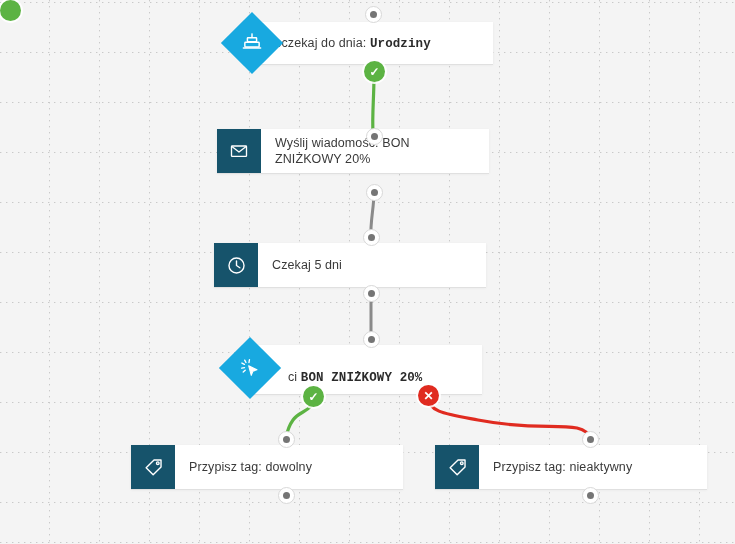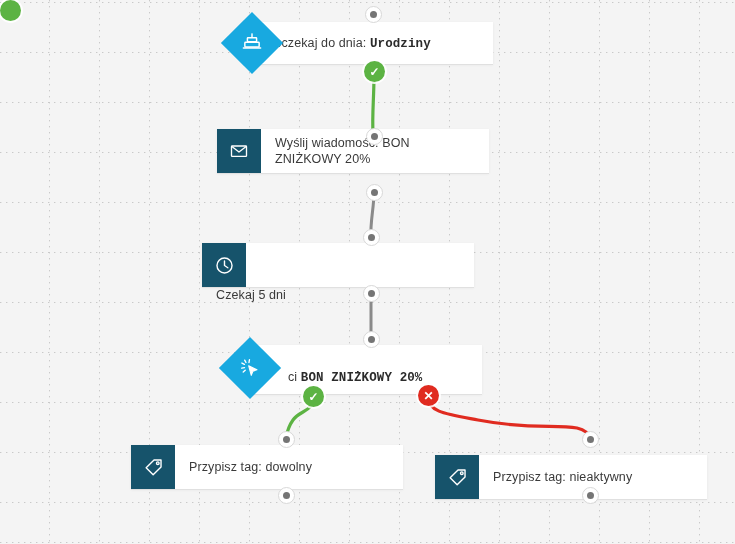--- a/index.html
+++ b/index.html
@@ -234,21 +234,21 @@
         </svg>
       </span>
     </div>
     <div class="node-body">
       <span class="node-label">Wyślij wiadomość: BON ZNIŻKOWY 20%</span>
     </div>
   </div>
   <div class="dot" style="left:366px; top:128px;"></div>
   <div class="dot" style="left:366px; top:184px;"></div>
 
-  <div class="node" style="left:202px; top:243px; width:272px; height:44px;flex-direction:column;">
+  <div class="node" style="left:214px; top:243px; width:272px; height:44px;">
     <div class="icon-tile">
       <span class="glyph">
         <svg class="glyph-svg" width="21" height="21" viewBox="0 0 24 24" fill="none" stroke="#ffffff" stroke-width="1.6" stroke-linecap="round" stroke-linejoin="round">
           <circle cx="12" cy="12" r="8.6"></circle>
           <path d="M12 6.8 V12 L15.8 14.6"></path>
         </svg>
       </span>
     </div>
     <div class="node-body">
       <span class="node-label">Czekaj 5 dni</span>
@@ -294,21 +294,21 @@
         </svg>
       </span>
     </div>
     <div class="node-body">
       <span class="node-label">Przypisz tag: dowolny</span>
     </div>
   </div>
   <div class="dot" style="left:278px; top:431px;"></div>
   <div class="dot" style="left:278px; top:487px;"></div>
 
-  <div class="node" style="left:435px; top:455px; width:272px; height:44px;">
+  <div class="node" style="left:435px; top:445px; width:272px; height:44px;">
     <div class="icon-tile">
       <span class="glyph">
         <svg class="glyph-svg" width="21" height="21" viewBox="0 0 24 24" fill="none" stroke="#ffffff" stroke-width="1.6" stroke-linecap="round" stroke-linejoin="round">
           <path d="M12.6 3.4 H20.6 V11.4 L11.6 20.4 L3.6 12.4 Z"></path>
           <circle cx="16.9" cy="7.1" r="1.5"></circle>
         </svg>
       </span>
     </div>
     <div class="node-body">
       <span class="node-label">Przypisz tag: nieaktywny</span>

